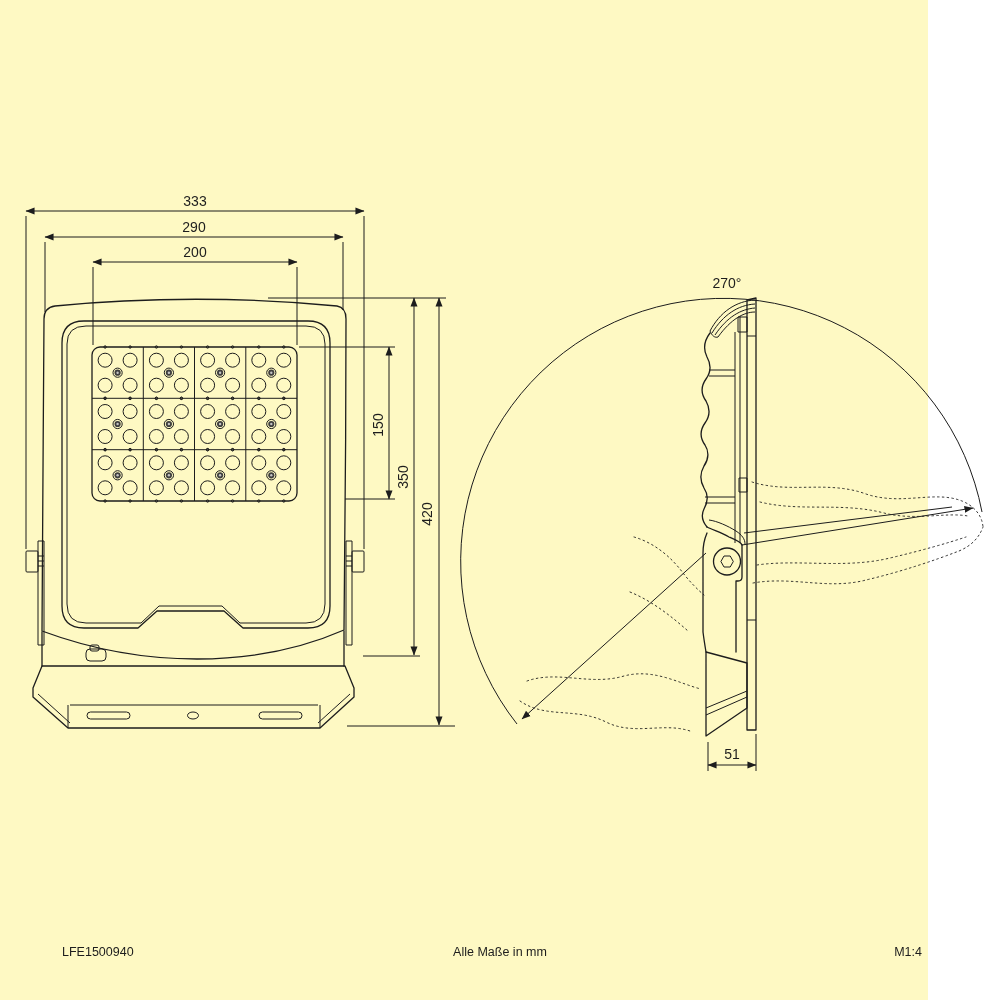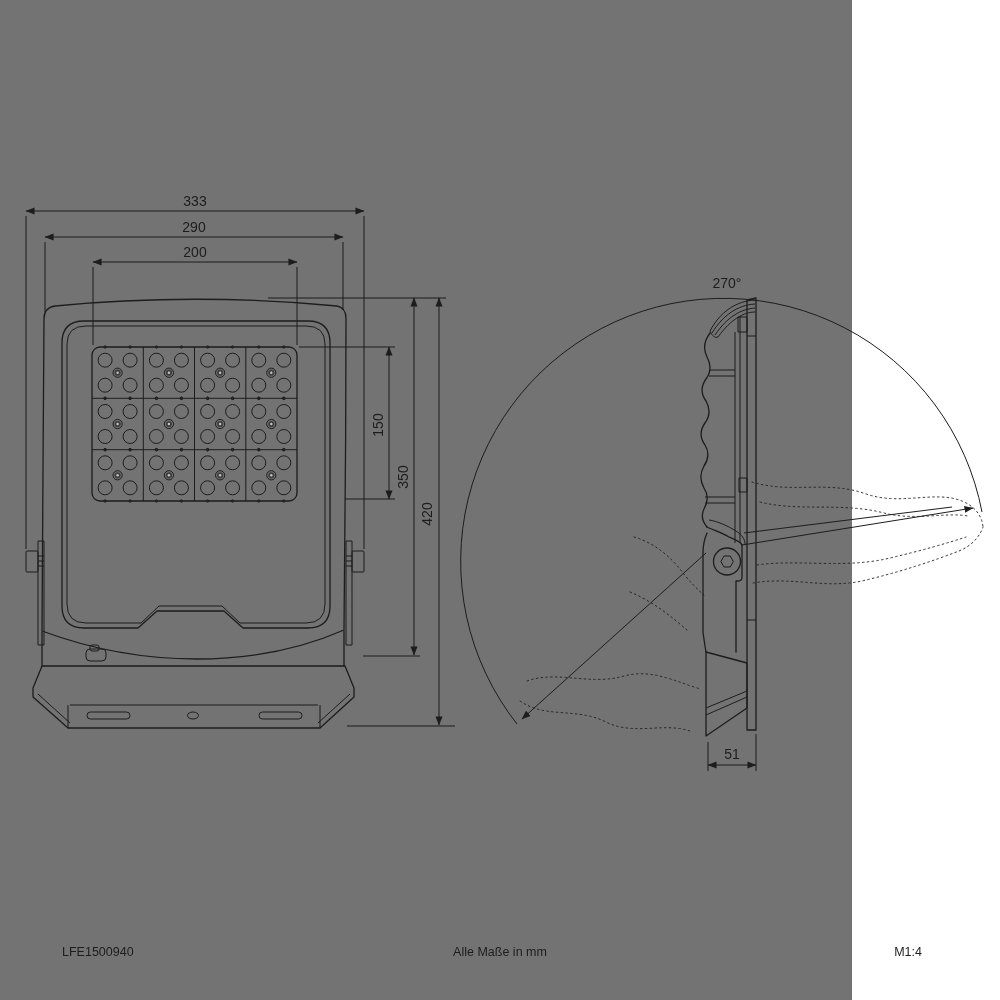--- a/index.html
+++ b/index.html
@@ -1,16 +1,16 @@
 <!DOCTYPE html>
 <html><head>
 <meta charset="utf-8">
 <style>
   html,body{margin:0;padding:0;background:#ffffff;}
-  .page{width:852px;height:1000px;background:#737373;position:relative;
+  .page{width:928px;height:1000px;background:#fef9c3;position:relative;
         font-family:"Liberation Sans", sans-serif;}
   svg{position:absolute;left:0;top:0;}
   .ln{stroke:#1d1d1d;fill:none;stroke-width:1.3;stroke-linejoin:round;stroke-linecap:round;}
   .thin{stroke:#1d1d1d;fill:none;stroke-width:1;stroke-linejoin:round;}
   .dim{stroke:#1d1d1d;fill:none;stroke-width:1;}
   .dot{stroke:#1d1d1d;fill:none;stroke-width:0.9;stroke-dasharray:1.6 3.2;stroke-linecap:round;}
   .dimtxt{font-family:"Liberation Sans", sans-serif;font-size:14px;fill:#1d1d1d;}
   .foottxt{font-family:"Liberation Sans", sans-serif;font-size:12.5px;fill:#1d1d1d;}
 </style>
 </head>

